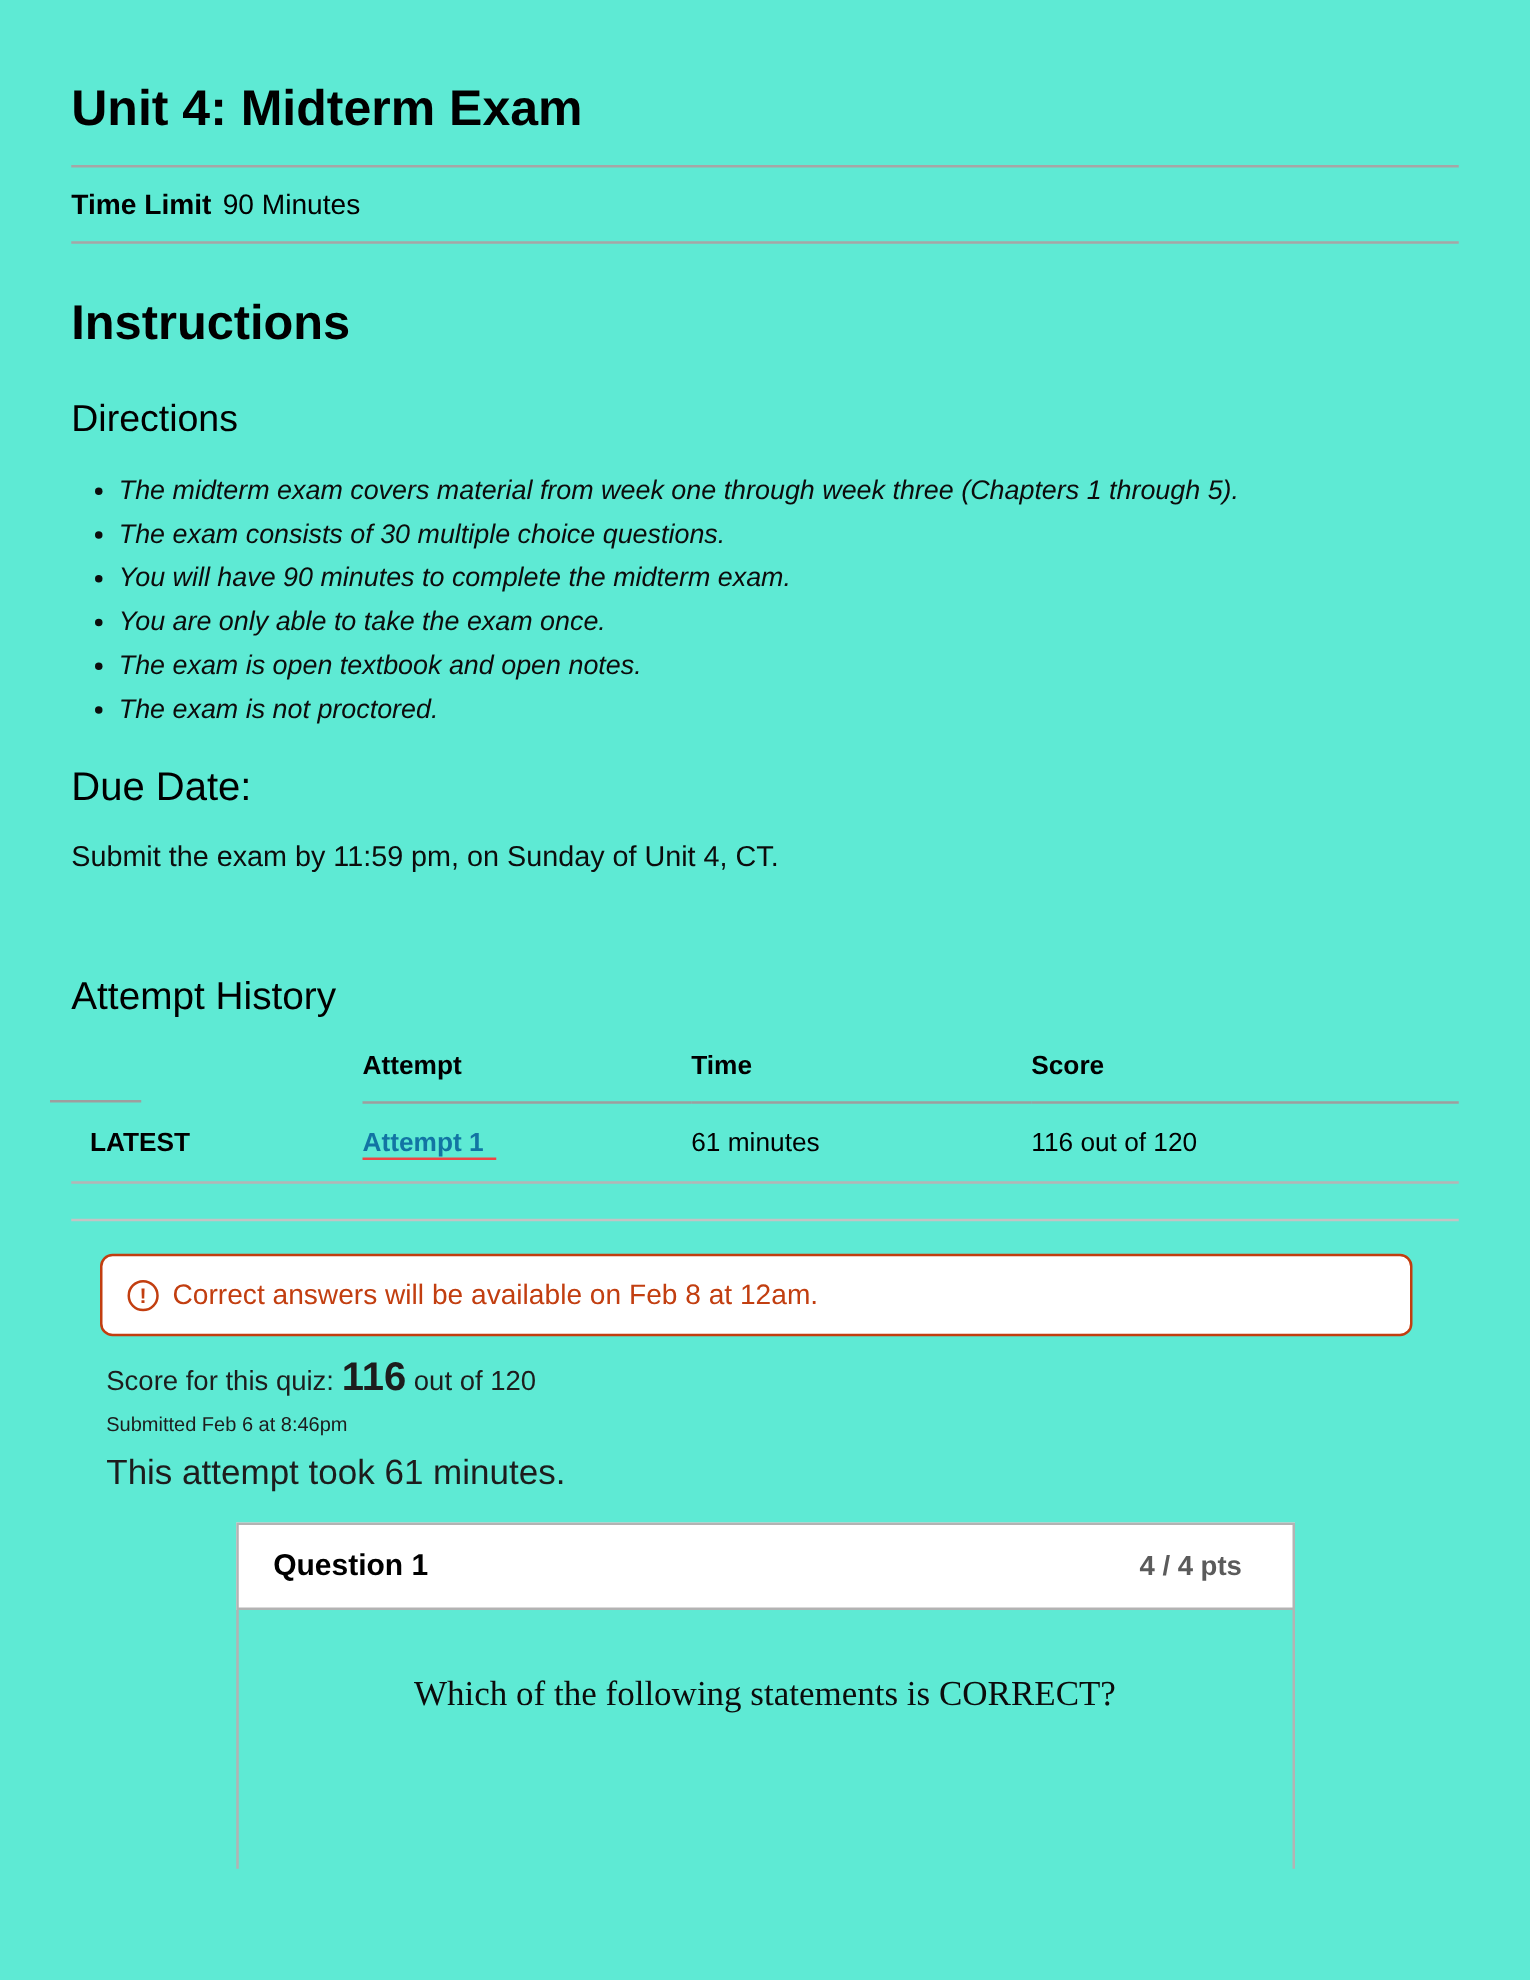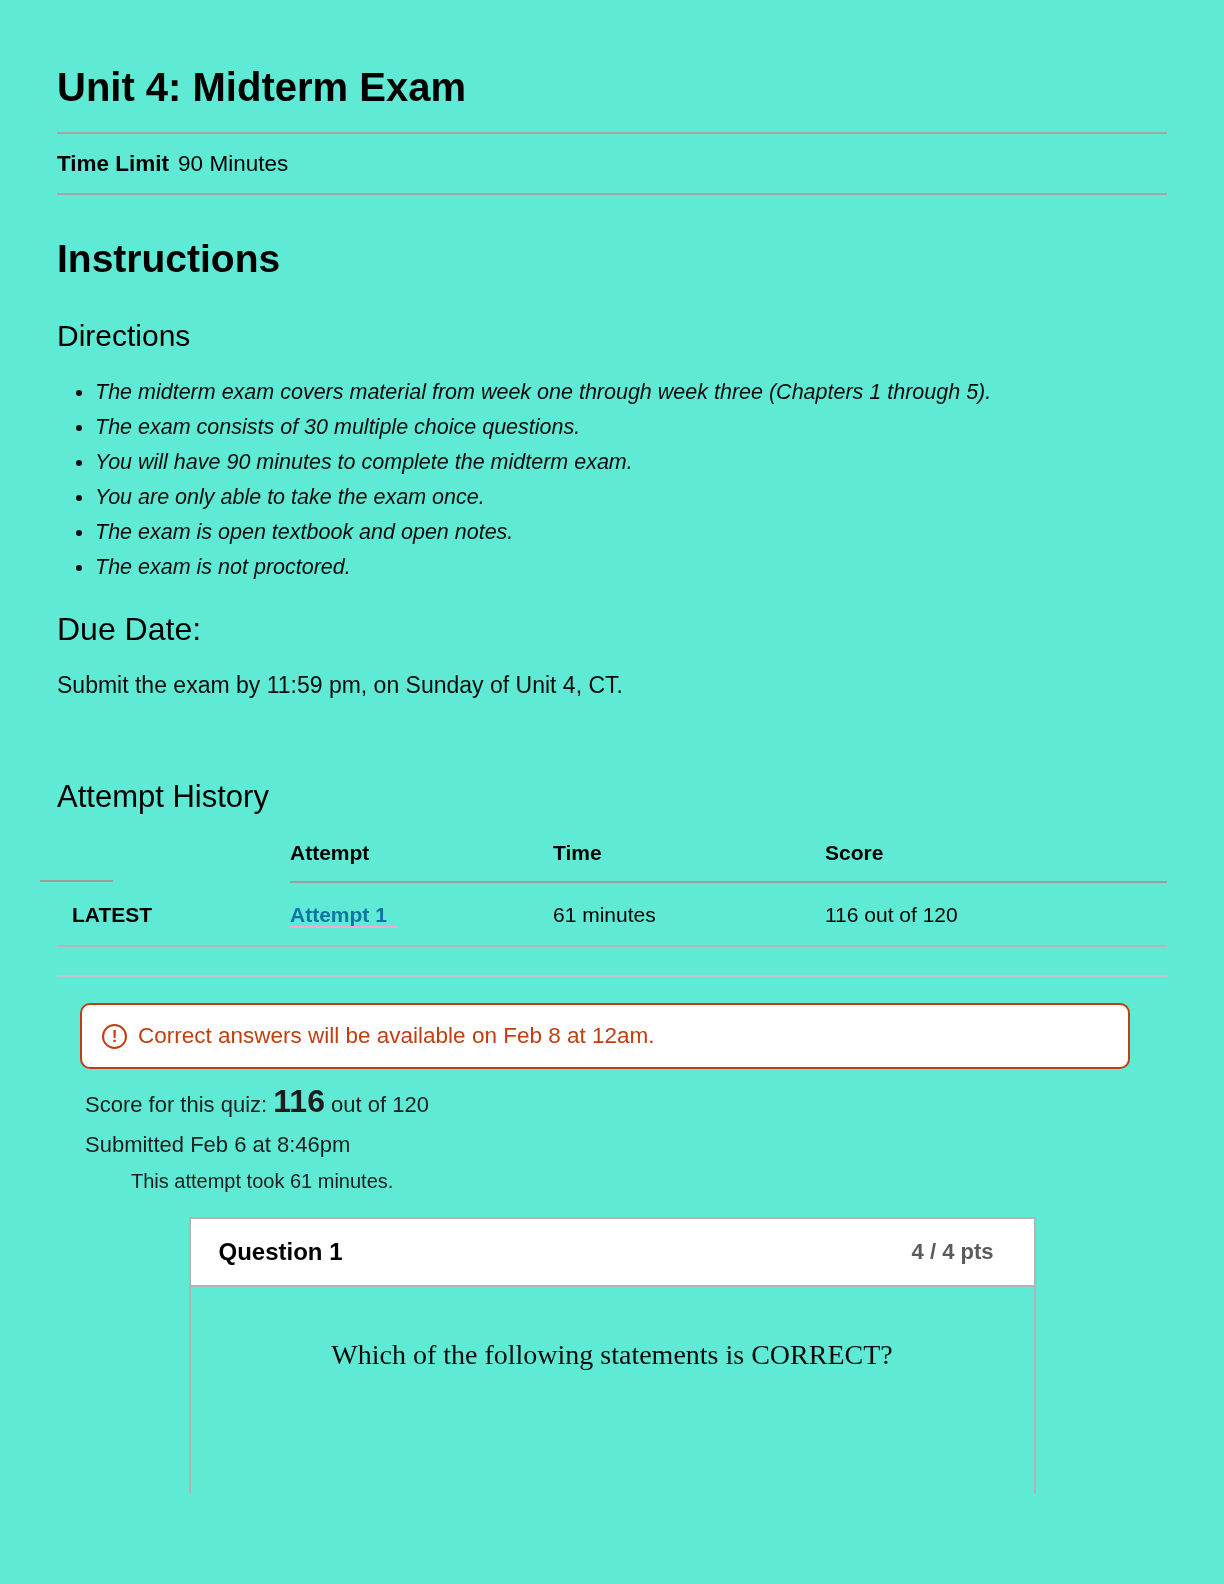--- a/index.html
+++ b/index.html
@@ -98,21 +98,21 @@
   .attempt-table tbody td {
     font-size: 21px;
     padding: 20px 0 18px 0;
     border-bottom: 2px solid #b5b5b5;
   }
   .latest-badge { font-weight: 700; font-size: 20px; padding-left: 15px !important; }
   .attempt-link {
     color: #1274a3;
     font-weight: 700;
     text-decoration: none;
-    border-bottom: 2px solid #f9a8d4;
+    border-bottom: 2px solid #ef4444;
     padding-right: 10px;
     cursor: pointer;
   }
   .rule-3 { margin-top: 28px; border-top: 2px solid #c4c4c4; }
 
   
   .answers-alert {
     margin: 26px 0 0 23px;
     width: 1050px;
     border: 2px solid #c23e10;
@@ -136,22 +136,22 @@
     justify-content: center;
     font-weight: 700;
     font-size: 17px;
     line-height: 1;
   }
 
   
   .score-block { margin-left: 28px; color: #1d1d1d; }
   .score-line { margin-top: 14px; font-size: 22px; }
   .score-value { font-weight: 700; font-size: 32px; }
-  .submitted-line { margin-top: 12px; font-size: 22px; }
-  .duration-line { margin-top: 12px; font-size: 20px; margin-left: 46px; }
+  .submitted-line { margin-top: 12px; font-size: 16px; }
+  .duration-line { margin-top: 12px; font-size: 28px; }
 
   
   .question-card { width: 847px; margin: 24px auto 0 auto; }
   .question-header {
     height: 70px;
     border: 2px solid #b3b3b3;
     display: flex;
     align-items: center;
     justify-content: space-between;
     padding: 0 40px 0 28px;

